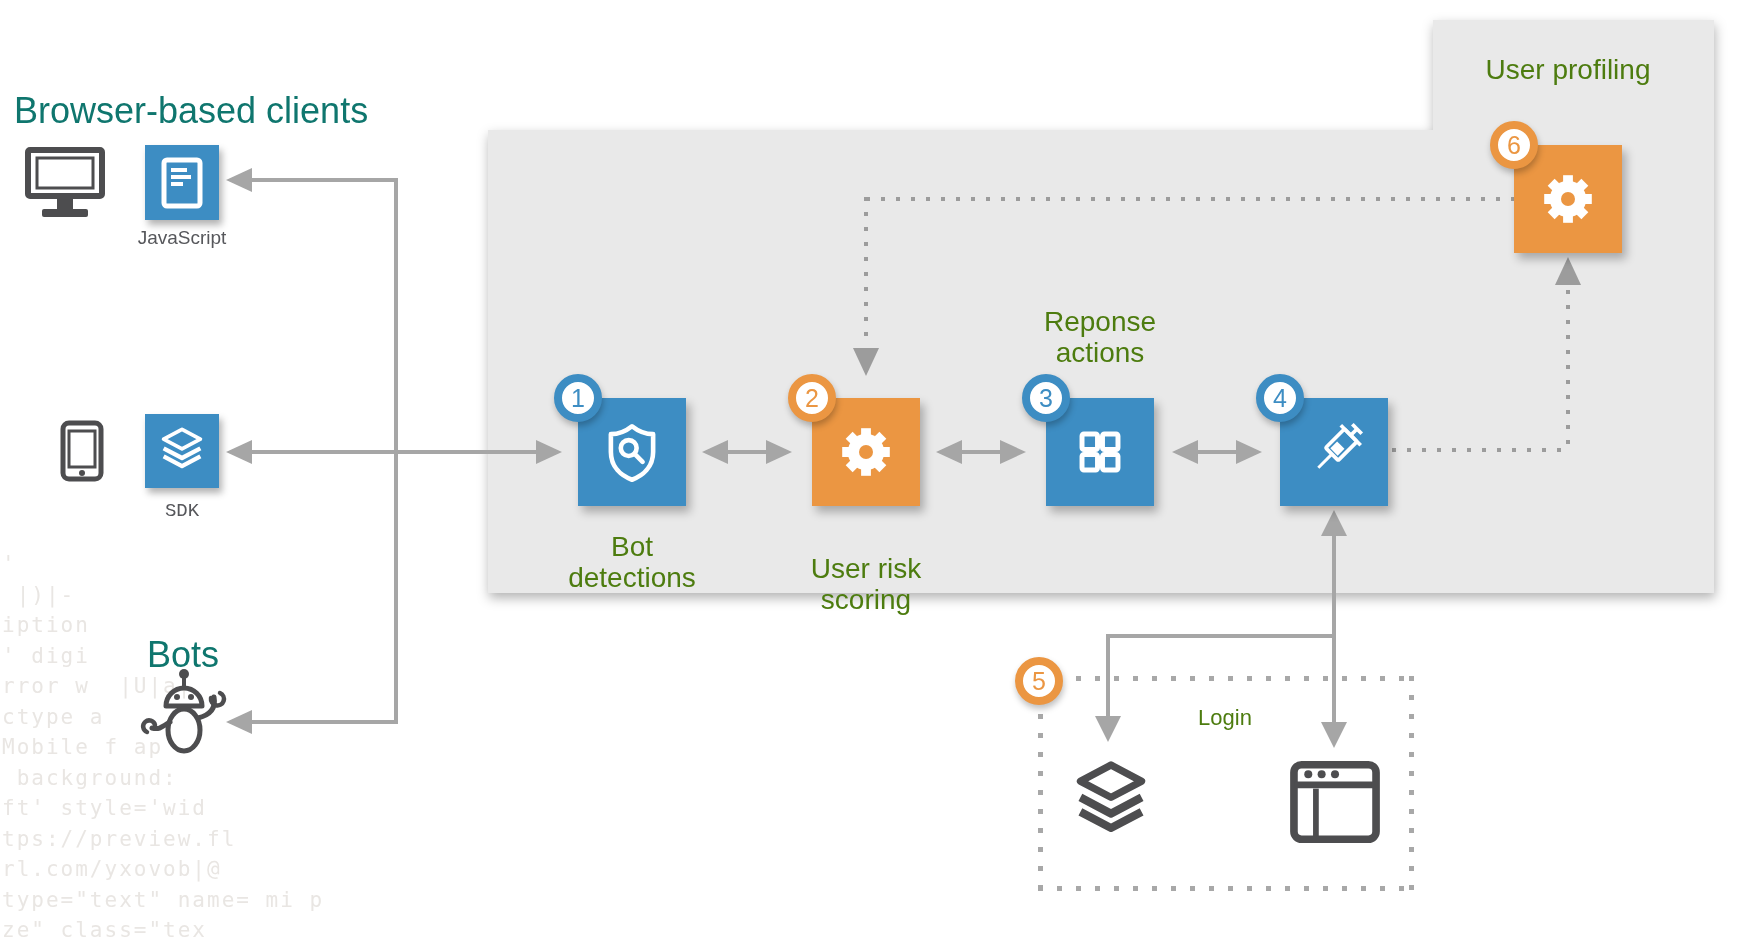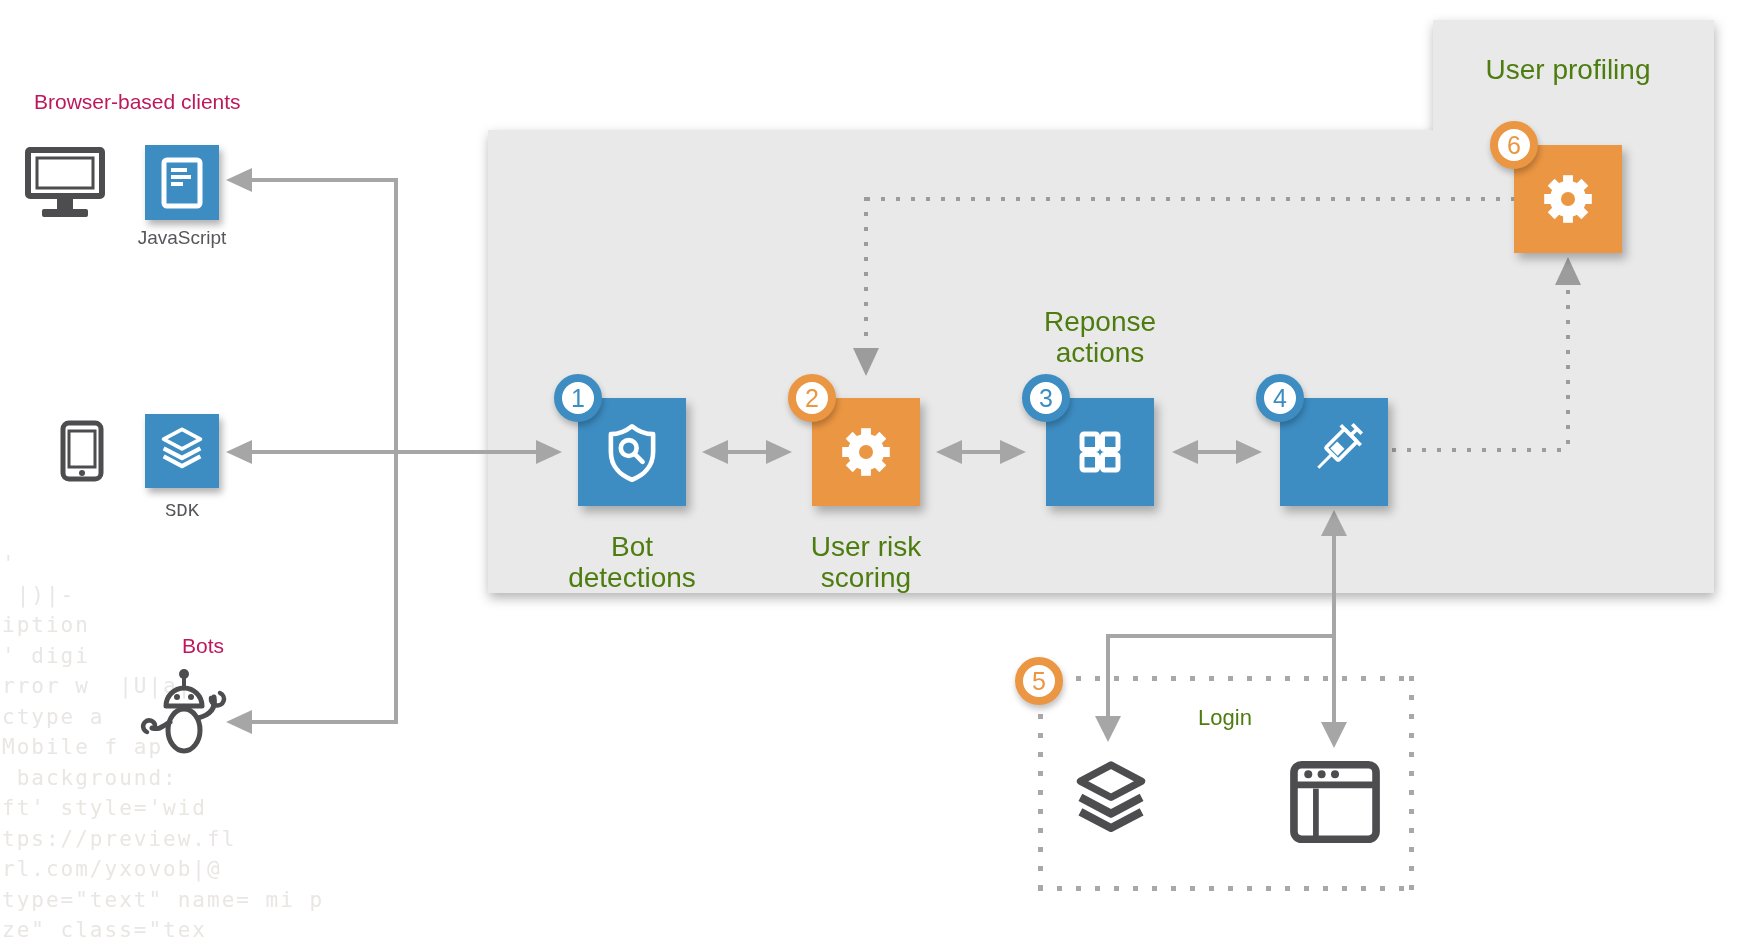--- a/index.html
+++ b/index.html
@@ -33,21 +33,21 @@
   .dtri-down { border-left:13px solid transparent; border-right:13px solid transparent; border-top:28px solid #9c9c9c; }
   .dot-h { position:absolute; height:4px; z-index:3;
     background-image:repeating-linear-gradient(90deg,#9c9c9c 0 4px,transparent 4px 15px); }
   .dot-v { position:absolute; width:4px; z-index:3;
     background-image:repeating-linear-gradient(180deg,#9c9c9c 0 4px,transparent 4px 15px); }
   .ldot-h { position:absolute; height:5px;
     background-image:repeating-linear-gradient(90deg,#a8a8a8 0 5px,transparent 5px 19px); }
   .ldot-v { position:absolute; width:5px;
     background-image:repeating-linear-gradient(180deg,#a8a8a8 0 5px,transparent 5px 19px); }
   
-  .heading { position:absolute; z-index:4; font-size:21px; color:#be185d;margin-left:20px; }
+  .heading { position:absolute; z-index:4; font-size:36px; color:#0f766e; }
   .node-label { position:absolute; z-index:4; font-size:28px; line-height:31px; color:#4d7c0f; text-align:center; }
   .tile-label { position:absolute; z-index:4; font-size:19px; color:#56575b; text-align:center; }
   
   .tile { position:absolute; width:108px; height:108px; z-index:5;
     display:flex; align-items:center; justify-content:center;
     box-shadow:4px 6px 9px rgba(0,0,0,0.28); }
   .tile.blue   { background:#3d8dc3; }
   .tile.orange { background:#eb9642; }
   .minitile { position:absolute; width:74px; z-index:5; background:#3d8dc3;
     display:flex; align-items:center; justify-content:center;
@@ -158,21 +158,21 @@
       <g stroke="#ffffff" stroke-width="14">
         <line x1="50" y1="16" x2="50" y2="84"></line>
         <line x1="50" y1="16" x2="50" y2="84" transform="rotate(45 50 50)"></line>
         <line x1="50" y1="16" x2="50" y2="84" transform="rotate(90 50 50)"></line>
         <line x1="50" y1="16" x2="50" y2="84" transform="rotate(135 50 50)"></line>
       </g>
       <circle cx="50" cy="50" r="26" fill="#ffffff"></circle>
       <circle cx="50" cy="50" r="10" fill="#eb9642"></circle>
     </svg>
   </div>
-  <div class="node-label" style="left:781px; top:531px; width:170px;">User risk scoring</div>
+  <div class="node-label" style="left:781px; top:553px; width:170px;">User risk scoring</div>
 
   <div class="tile blue" style="left:1046px; top:398px;">
     <div class="badge blue">3</div>
     <svg class="icon" width="62" height="62" viewBox="0 0 100 100">
       <g fill="none" stroke="#ffffff" stroke-width="8">
         <rect x="21" y="21" width="25" height="25" rx="3"></rect>
         <rect x="54" y="21" width="25" height="25" rx="3"></rect>
         <rect x="21" y="54" width="25" height="25" rx="3"></rect>
         <rect x="54" y="54" width="25" height="25" rx="3"></rect>
       </g>

